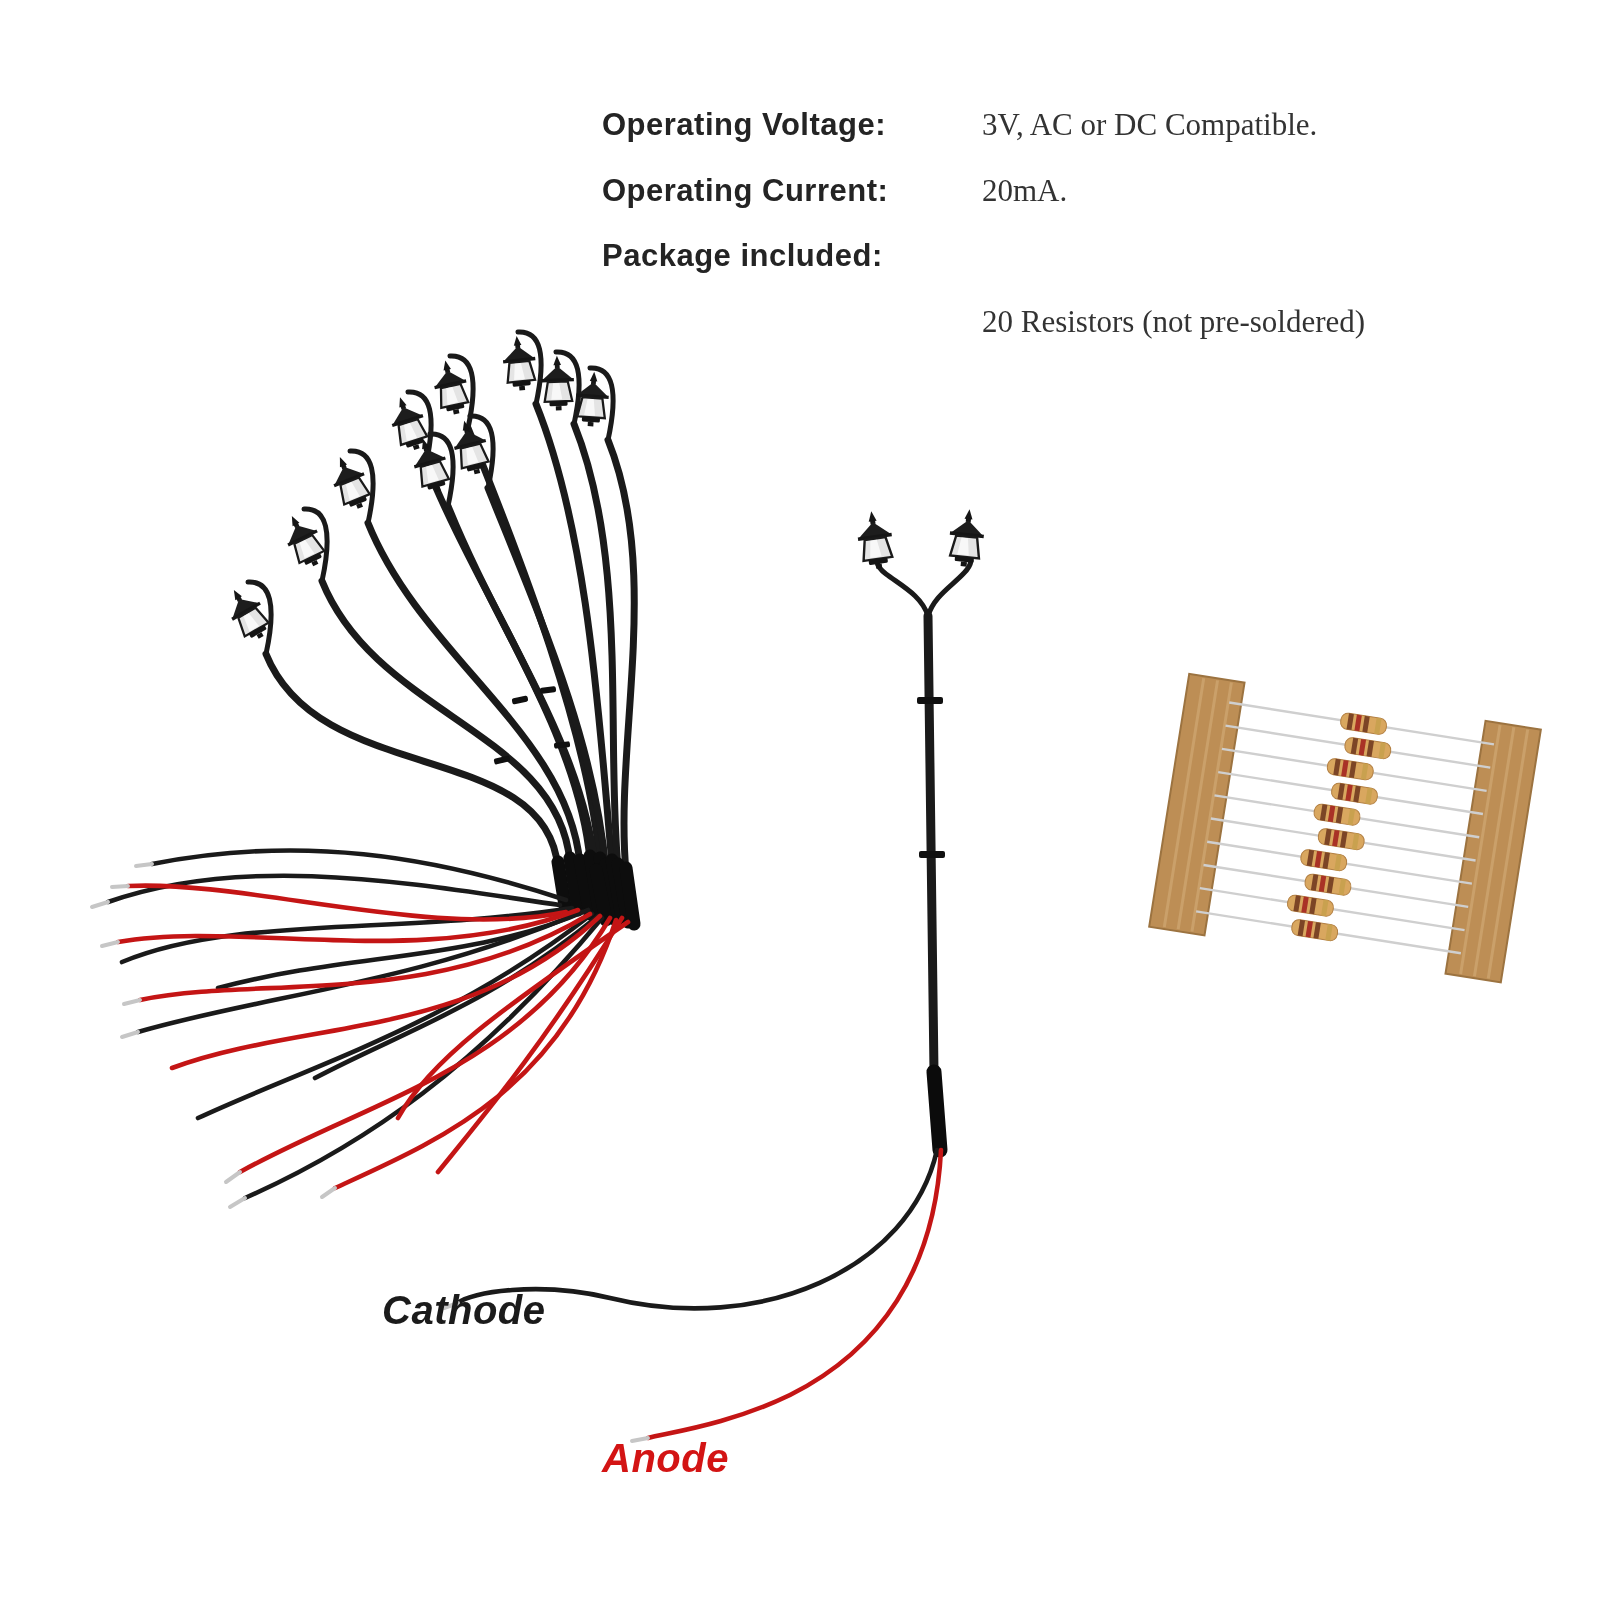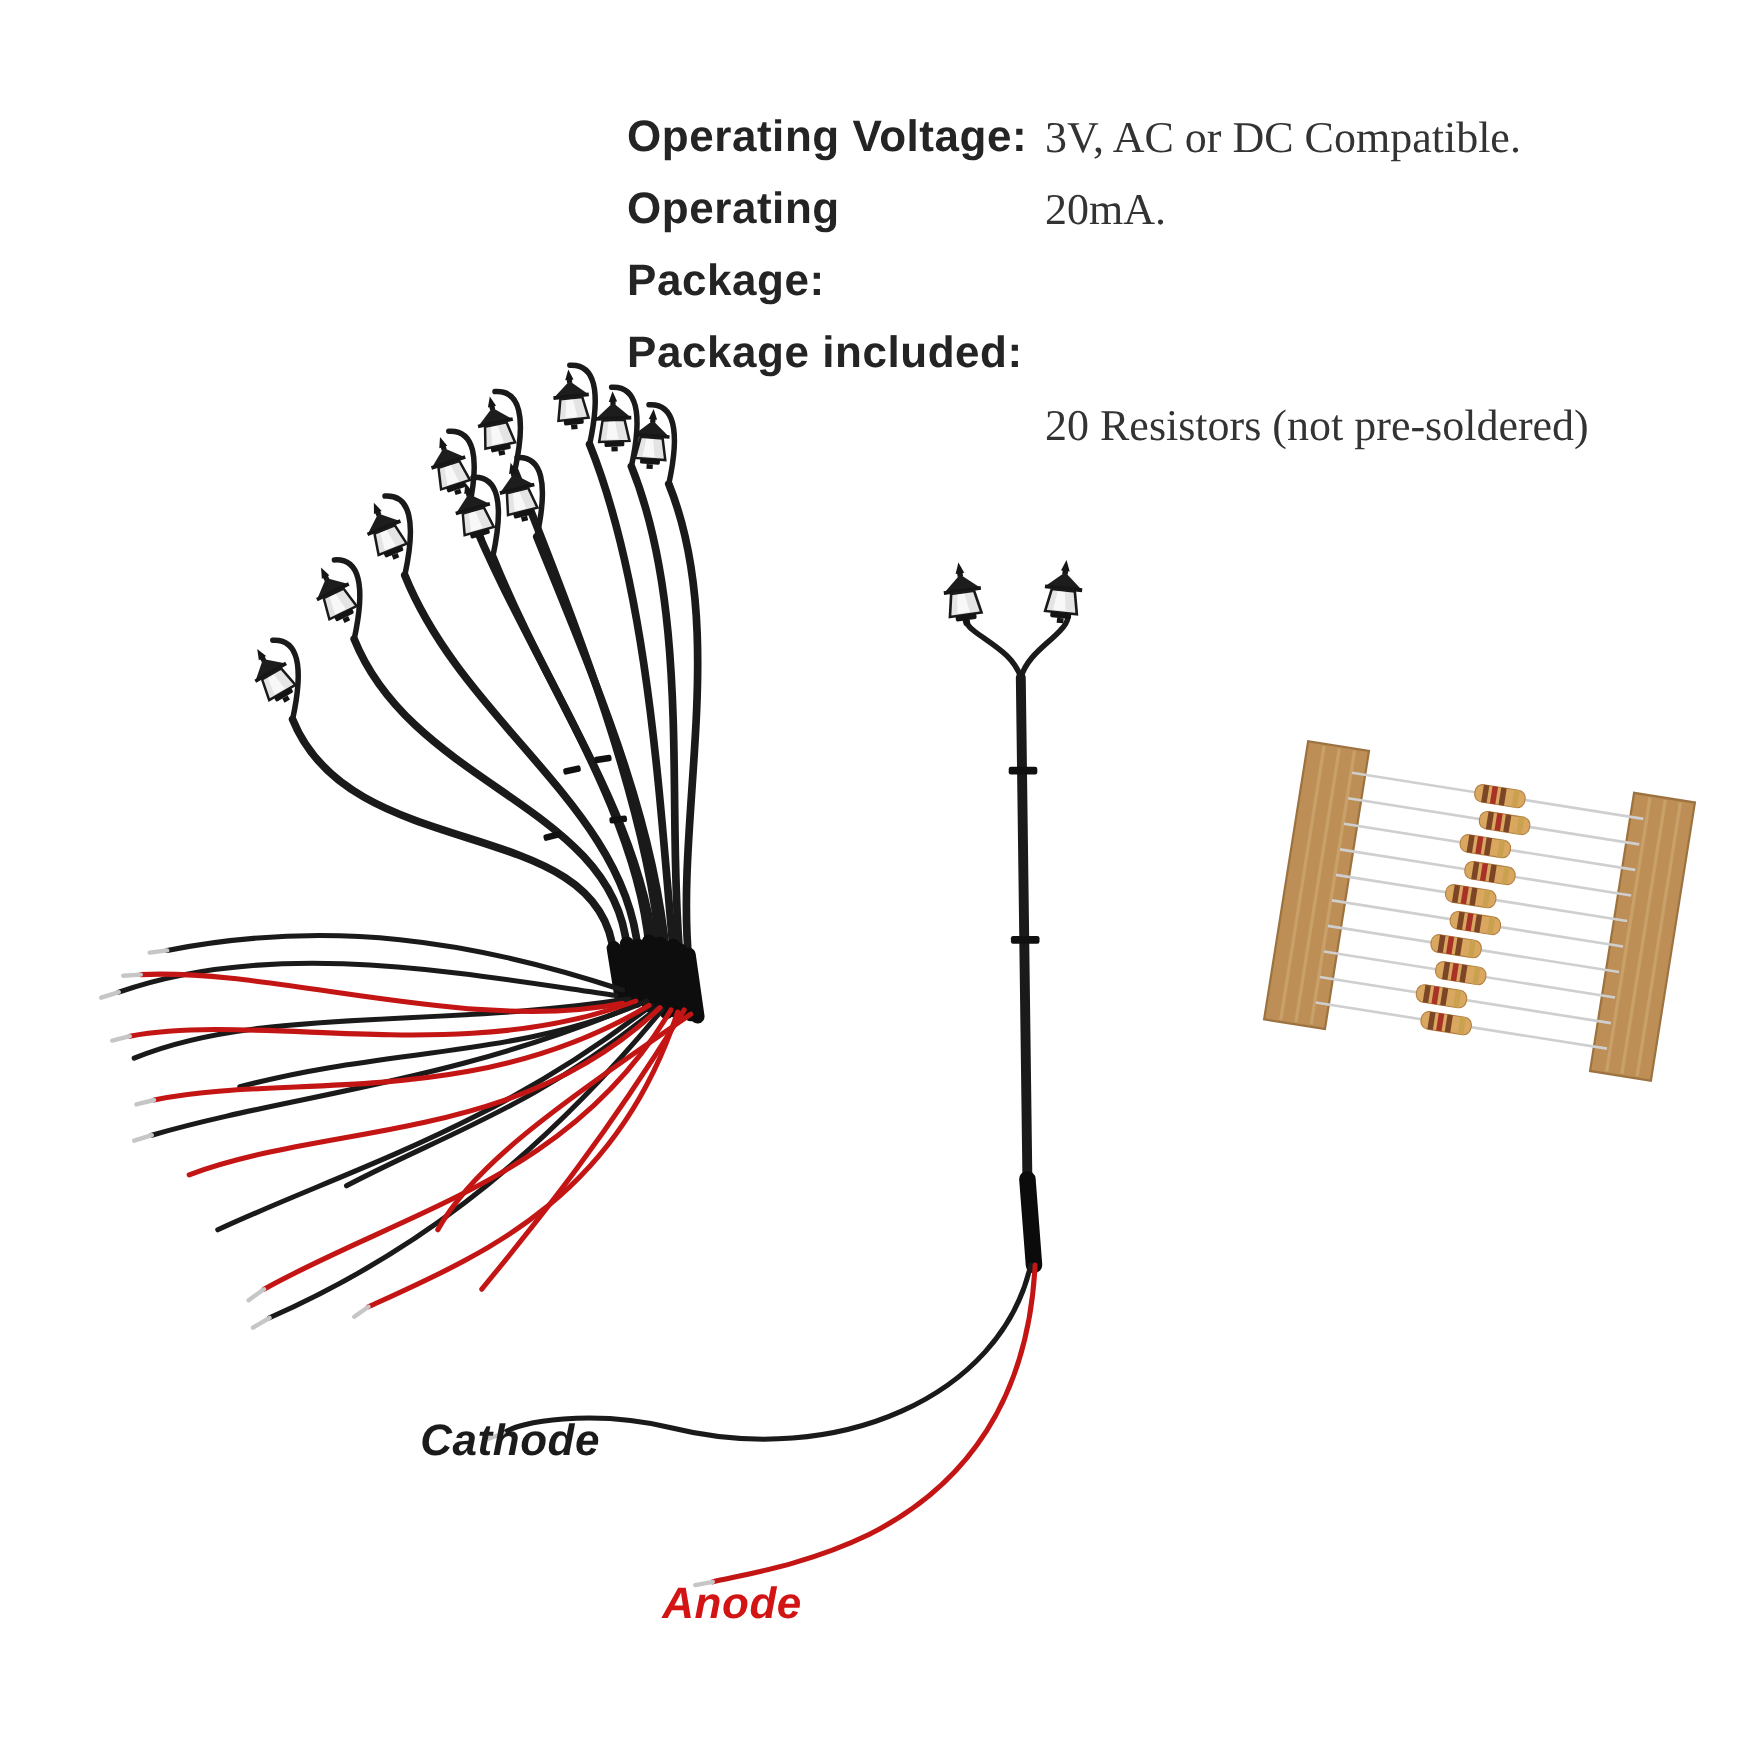--- a/index.html
+++ b/index.html
@@ -2,21 +2,21 @@
 <html style="--wire_red: #c41515; --wire_black: #1a1a1a; --anode_label: #d31414; --tape_brown: #bd8e55; --resistor_body: #d9a75f;"><head>
 <meta charset="utf-8">
 <style>
   * { margin:0; padding:0; box-sizing:border-box; }
   html,body { width:1601px; height:1601px; background:#ffffff; }
   body { font-family:"Liberation Sans", sans-serif; position:relative; overflow:hidden; }
   .stage { position:absolute; inset:0; }
   svg.scene { position:absolute; left:0; top:0; }
 
   .specs { position:absolute; left:570px; top:92px; width:920px; }
-  .spec-line { display:flex; font-size:40px; line-height:65.5px; color:#303030; }
+  .spec-line { display:flex; font-size:31px; line-height:65.5px; color:#303030;margin-left:32px; }
   .spec-line .label { font-weight:700; flex:0 0 380px; color:#242424; letter-spacing:0.5px; }
   .spec-line .value { font-weight:400; color:#333333;font-family:Liberation Serif, serif; }
 
   .wire-label { position:absolute; font-weight:700; font-size:40px; letter-spacing:0.5px;font-style:italic; }
   #cathode-label { left:382px; top:1288px; color:#1b1b1b; }
   #anode-label  { left:602px; top:1392px; color:var(--anode_label, #d31414);margin-top:44px; }
 
   
   .stem   { fill:none; stroke:var(--wire_black,#161616); stroke-width:7;  stroke-linecap:round; }
   .stem2  { fill:none; stroke:var(--wire_black,#161616); stroke-width:9;  stroke-linecap:round; }
@@ -180,21 +180,21 @@
       <use href="#resistor" transform="translate(1320,899.5)"></use>
     </g>
   </svg>
 
   <div class="specs">
     <div class="spec-line">
       <span class="label">Operating Voltage:</span>
       <span class="value">3V, AC or DC Compatible.</span>
     </div>
     <div class="spec-line">
-      <span class="label">Operating Package:</span>
+      <span class="label">Operating Current:</span>
       <span class="value">20mA.</span>
     </div>
     <div class="spec-line">
       <span class="label">Package included:</span>
     </div>
     <div class="spec-line">
       <span class="label"></span>
       <span class="value">20 Resistors (not pre-soldered)</span>
     </div>
     <div class="spec-line">

